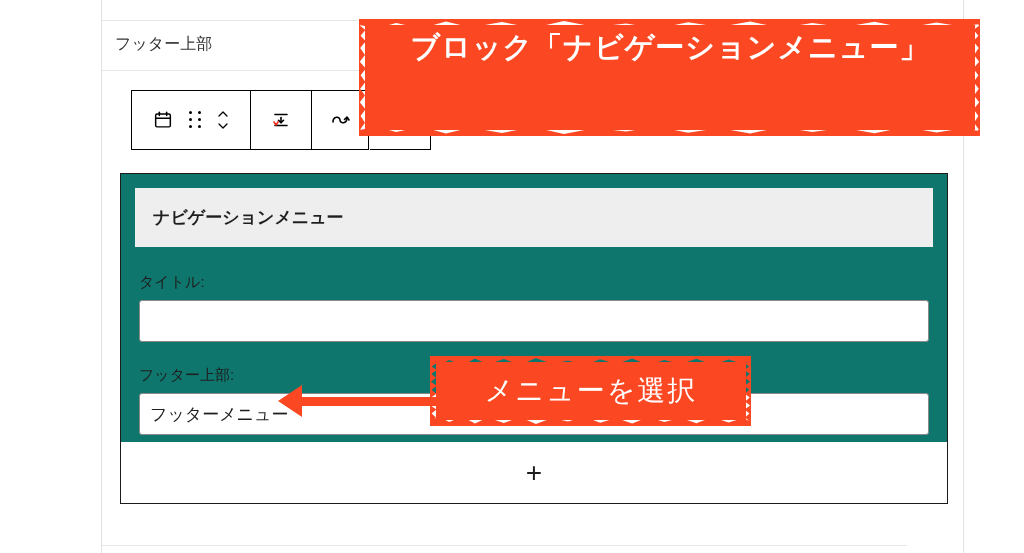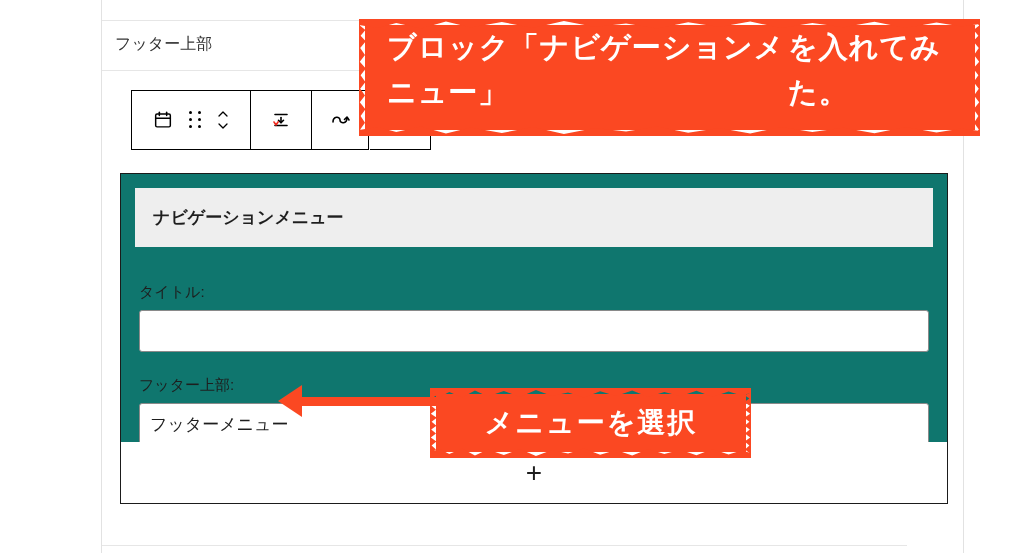--- a/index.html
+++ b/index.html
@@ -150,21 +150,21 @@
       box-sizing: border-box;
     }
 
     .widget-header {
       background: #eeeeee;
       padding: 18px 18px;
       font-weight: 700;
       font-size: 17px;
     }
 
-    .field-group { margin-top: 36px; padding: 0 4px; }
+    .field-group { margin-top: 26px; padding: 0 4px; }
     .field-label {
       font-size: 15px;
       margin-bottom: 8px;
       display: block;
     }
     .text-input {
       width: 100%;
       height: 42px;
       border: 1px solid #8a8a8a;
       border-radius: 3px;
@@ -209,31 +209,31 @@
       z-index: 2;
       cursor: pointer;
     }
 
     
     .hline.under { top: 545px; }
 
     
     .anno-mid-box {
       position: absolute;
-      top: 394px;
+      top: 362px;
       left: 436px;
       width: 310px;
       height: 58px;
       background: #fb4822;
       display: flex;
       align-items: center;
       justify-content: center;
       color: #fff;
       font-size: 28px;
-      font-weight: 700;
+      font-weight: 400;
       letter-spacing: 2px;
       z-index: 5;
     }
 
     .anno-arrow {
       position: absolute;
       top: 397px;   
       left: 298px;  
       width: 140px; 
       height: 9px;
@@ -343,21 +343,20 @@
         <path d="M5 14 C 5 8, 12 8, 12 12 C 12 16, 19 16, 19 10"></path>
         <polyline points="16.5,11.5 19,9 21,12"></polyline>
       </svg>
     </div>
   </div>
 
   <div class="anno-top rough-edge">
     <span class="side-l"></span>
       <span class="side-r"></span>
     <div>ブロック「ナビゲーションメニュー」</div>
-    <div>を入れてみた。</div>
   </div>
 
   <div class="editor-block">
     <div class="widget-header">ナビゲーションメニュー</div>
 
     <div class="field-group">
       <label class="field-label">タイトル:</label>
       <input class="text-input" type="text" value="" style="">
     </div>
 

